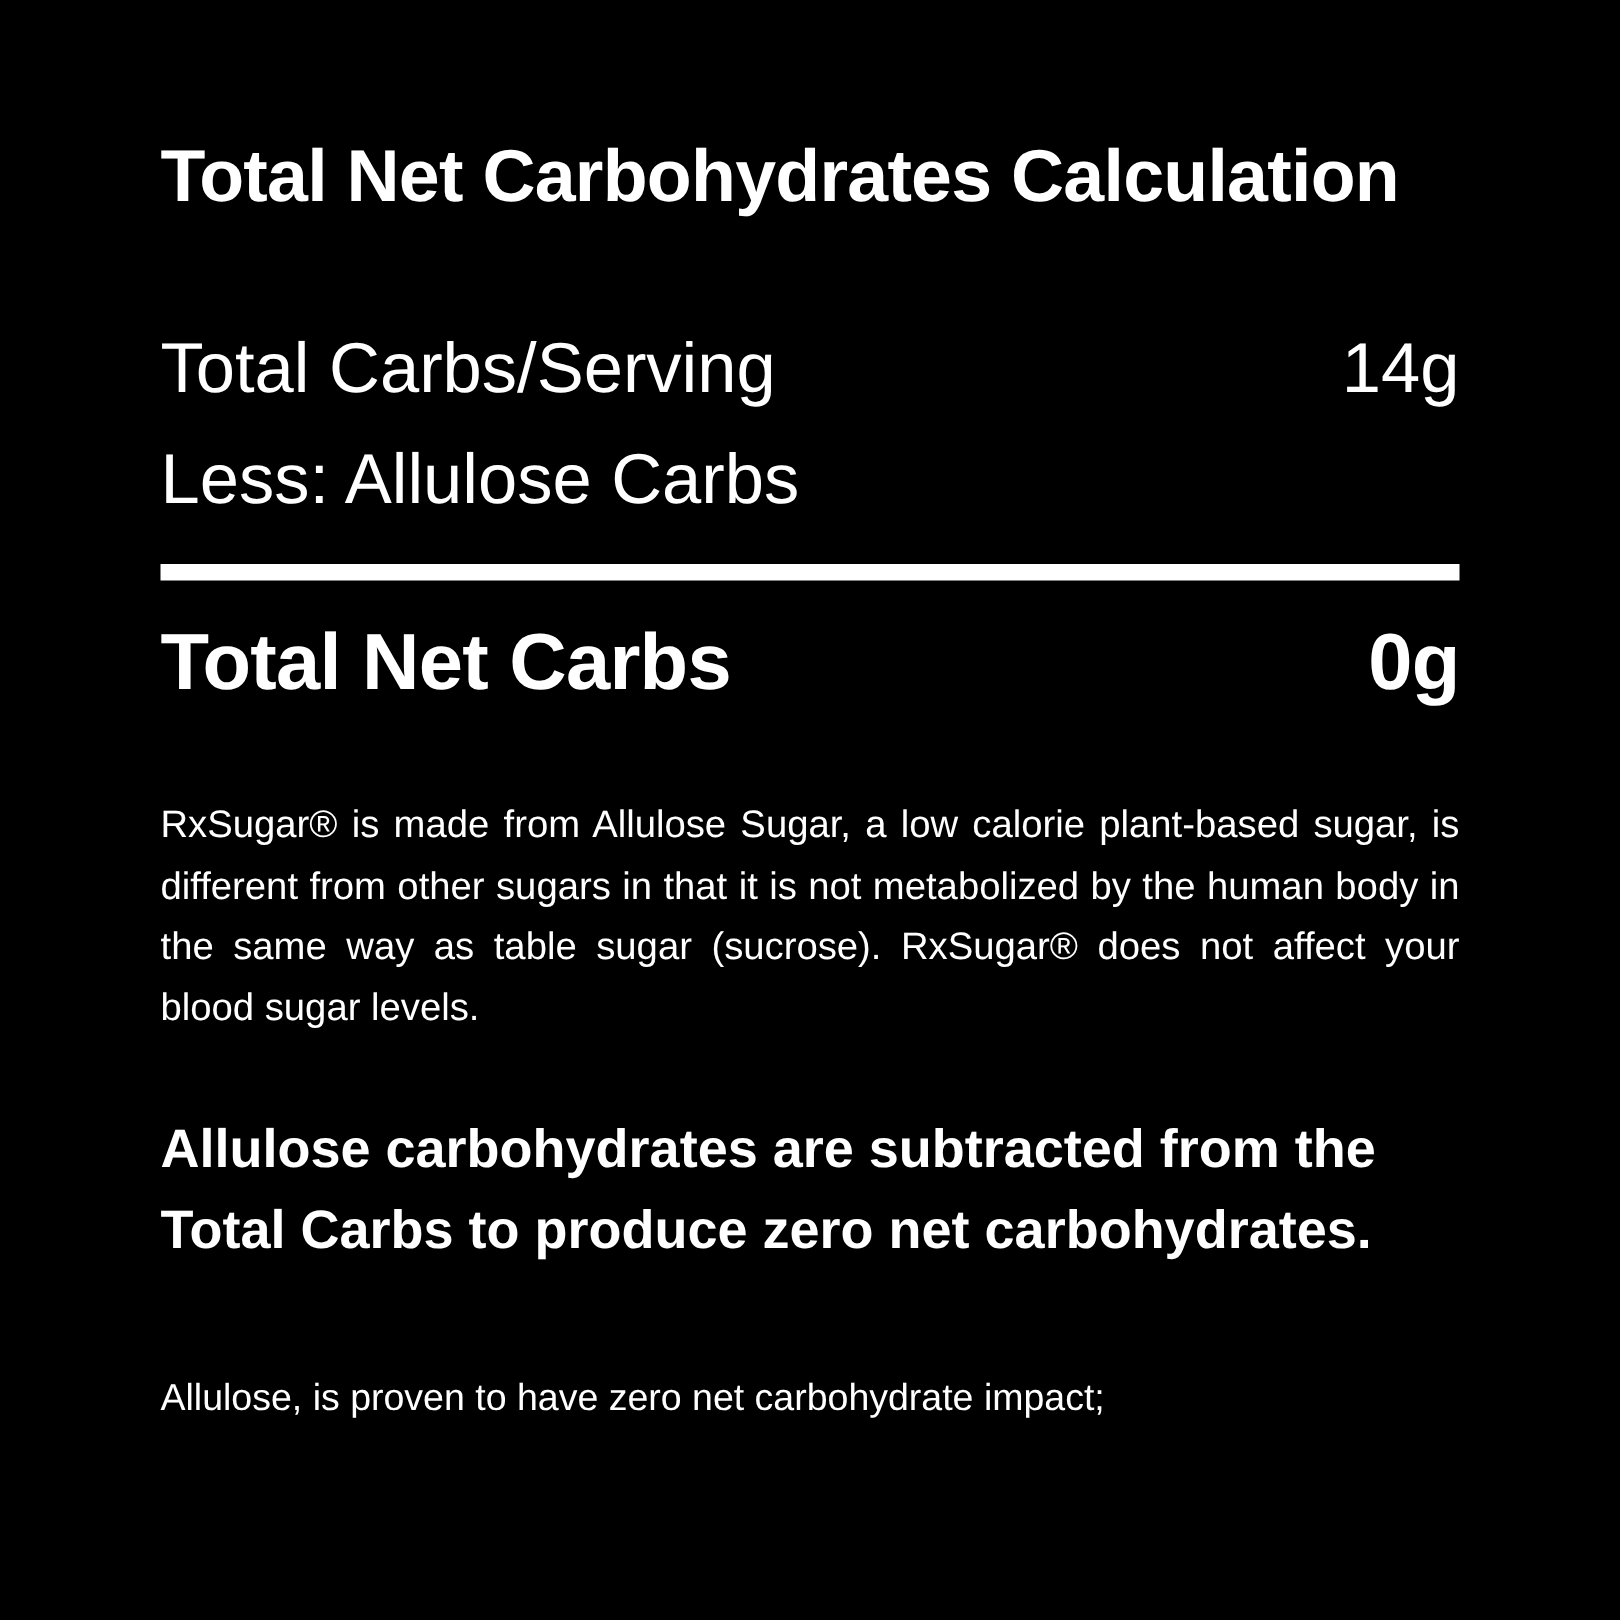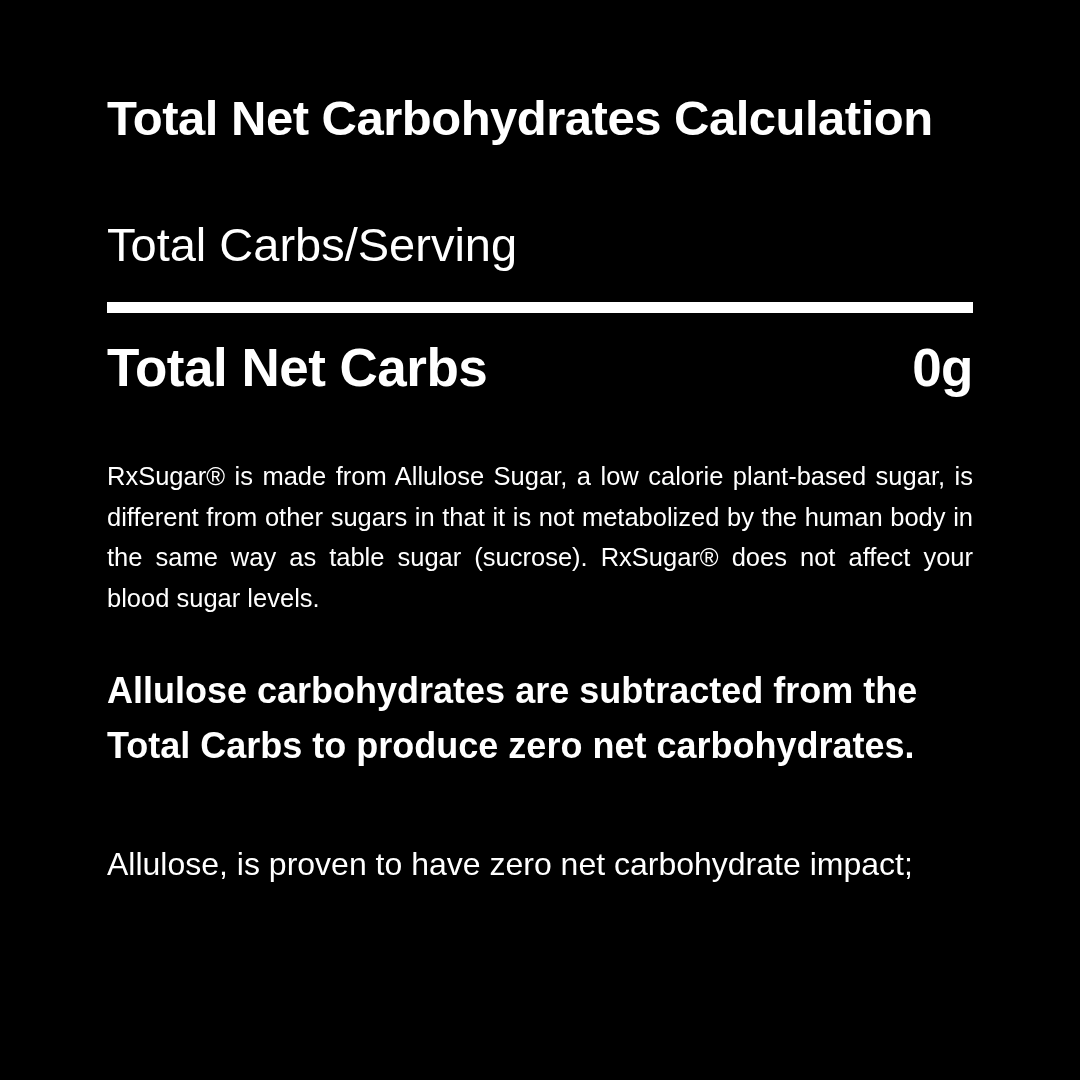--- a/index.html
+++ b/index.html
@@ -75,39 +75,41 @@
   .bold-note {
     margin-top: 46px;
     font-size: 36px;
     font-weight: bold;
     line-height: 1.52;
     max-width: 850px;
   }
 
   .footer-note {
     margin-top: 66px;
-    font-size: 32px;
+    font-size: 25px;
     line-height: 1.5;
     font-weight: normal;
   }
 </style>
 </head>
 <body>
 
 <div class="panel">
 
   <h1 class="title">Total Net Carbohydrates Calculation</h1>
 
   <div class="calc-table">
 
     <div class="calc-row">
       <span class="label">Total Carbs/Serving</span>
+      <span class="value">14g</span>
     </div>
 
     <div class="calc-row">
+      <span class="label">Less: Allulose Carbs</span>
     </div>
 
 
     <div class="divider"></div>
 
     <div class="total-row">
       <span class="label">Total Net Carbs</span>
       <span class="value">0g</span>
     </div>
 

